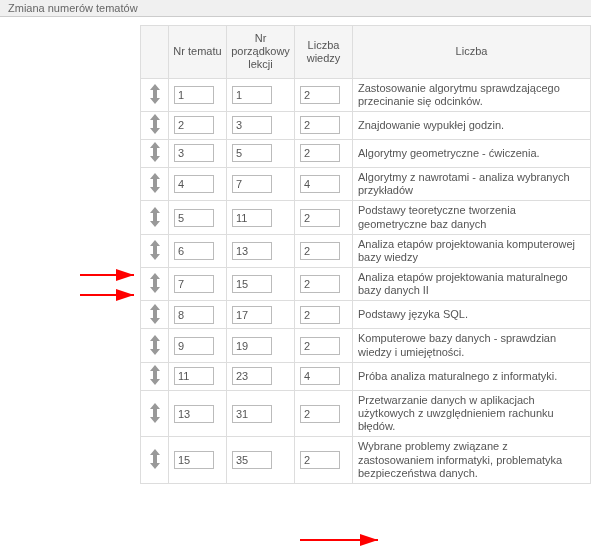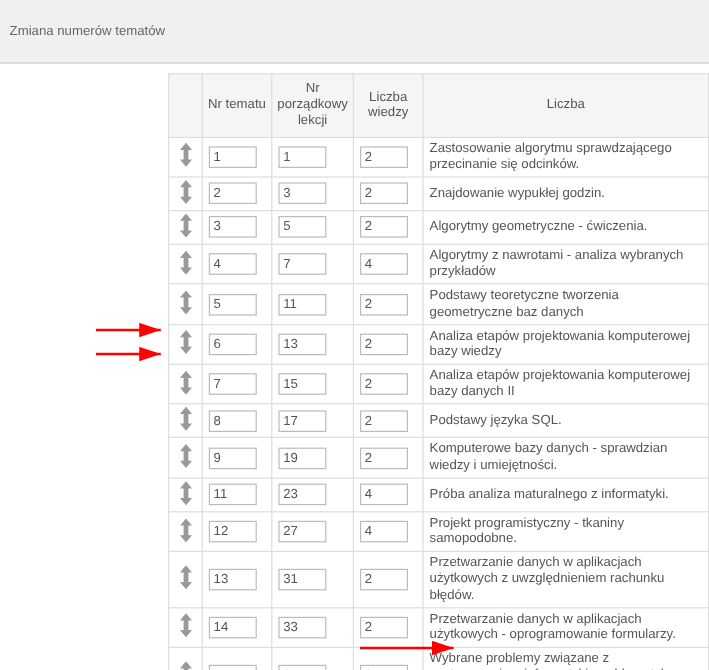--- a/index.html
+++ b/index.html
@@ -9,21 +9,21 @@
     font-family: Arial, sans-serif;
     font-size: 11px;
     color: #555;
     background: #fff;
     width: 591px;
     overflow: hidden;
   }
   .titlebar {
     background: #f0f0f0;
     border-bottom: 1px solid #ccc;
-    padding: 20px 8px;
+    padding: 2px 8px;
     color: #666;
     font-size: 11px;
   }
   .content {
     padding-left: 140px;
     padding-top: 8px;
   }
   table {
     border-collapse: collapse;
     width: 100%;
@@ -161,21 +161,21 @@
           <td class="num-cell"><input class="num" value="2" style=""></td>
           <td class="topic-cell">Analiza etapów projektowania komputerowej bazy wiedzy</td>
         </tr>
         <tr>
           <td class="handle-cell"><span class="drag-handle"><svg width="14" height="20" viewBox="0 0 14 20">
                 <path d="M7 0 L12 6 L9 6 L9 14 L12 14 L7 20 L2 14 L5 14 L5 6 L2 6 Z" fill="#999"></path>
               </svg></span></td>
           <td class="num-cell"><input class="num" value="7" style=""></td>
           <td class="num-cell"><input class="num" value="15" style=""></td>
           <td class="num-cell"><input class="num" value="2" style=""></td>
-          <td class="topic-cell">Analiza etapów projektowania komputerowej bazy danych II</td>
+          <td class="topic-cell">Analiza etapów projektowania maturalnego bazy danych II</td>
         </tr>
         <tr>
           <td class="handle-cell"><span class="drag-handle"><svg width="14" height="20" viewBox="0 0 14 20">
                 <path d="M7 0 L12 6 L9 6 L9 14 L12 14 L7 20 L2 14 L5 14 L5 6 L2 6 Z" fill="#999"></path>
               </svg></span></td>
           <td class="num-cell"><input class="num" value="8" style=""></td>
           <td class="num-cell"><input class="num" value="17" style=""></td>
           <td class="num-cell"><input class="num" value="2" style=""></td>
           <td class="topic-cell">Podstawy języka SQL.</td>
         </tr>
@@ -194,42 +194,24 @@
               </svg></span></td>
           <td class="num-cell"><input class="num" value="11" style=""></td>
           <td class="num-cell"><input class="num" value="23" style=""></td>
           <td class="num-cell"><input class="num" value="4" style=""></td>
           <td class="topic-cell">Próba analiza maturalnego z informatyki.</td>
         </tr>
         <tr>
           <td class="handle-cell"><span class="drag-handle"><svg width="14" height="20" viewBox="0 0 14 20">
                 <path d="M7 0 L12 6 L9 6 L9 14 L12 14 L7 20 L2 14 L5 14 L5 6 L2 6 Z" fill="#999"></path>
               </svg></span></td>
-          <td class="num-cell"><input class="num" value="12" style=""></td>
-          <td class="num-cell"><input class="num" value="27" style=""></td>
-          <td class="num-cell"><input class="num" value="4" style=""></td>
-          <td class="topic-cell">Projekt programistyczny - tkaniny samopodobne.</td>
-        </tr>
-        <tr>
-          <td class="handle-cell"><span class="drag-handle"><svg width="14" height="20" viewBox="0 0 14 20">
-                <path d="M7 0 L12 6 L9 6 L9 14 L12 14 L7 20 L2 14 L5 14 L5 6 L2 6 Z" fill="#999"></path>
-              </svg></span></td>
           <td class="num-cell"><input class="num" value="13" style=""></td>
           <td class="num-cell"><input class="num" value="31" style=""></td>
           <td class="num-cell"><input class="num" value="2" style=""></td>
           <td class="topic-cell">Przetwarzanie danych w aplikacjach użytkowych z uwzględnieniem rachunku błędów.</td>
-        </tr>
-        <tr>
-          <td class="handle-cell"><span class="drag-handle"><svg width="14" height="20" viewBox="0 0 14 20">
-                <path d="M7 0 L12 6 L9 6 L9 14 L12 14 L7 20 L2 14 L5 14 L5 6 L2 6 Z" fill="#999"></path>
-              </svg></span></td>
-          <td class="num-cell"><input class="num" value="14" style=""></td>
-          <td class="num-cell"><input class="num" value="33" style=""></td>
-          <td class="num-cell"><input class="num" value="2" style=""></td>
-          <td class="topic-cell">Przetwarzanie danych w aplikacjach użytkowych - oprogramowanie formularzy.</td>
         </tr>
         <tr>
           <td class="handle-cell"><span class="drag-handle"><svg width="14" height="20" viewBox="0 0 14 20">
                 <path d="M7 0 L12 6 L9 6 L9 14 L12 14 L7 20 L2 14 L5 14 L5 6 L2 6 Z" fill="#999"></path>
               </svg></span></td>
           <td class="num-cell"><input class="num" value="15" style=""></td>
           <td class="num-cell"><input class="num" value="35" style=""></td>
           <td class="num-cell"><input class="num" value="2" style=""></td>
           <td class="topic-cell">Wybrane problemy związane z zastosowaniem informatyki, problematyka bezpieczeństwa danych.</td>
         </tr>

